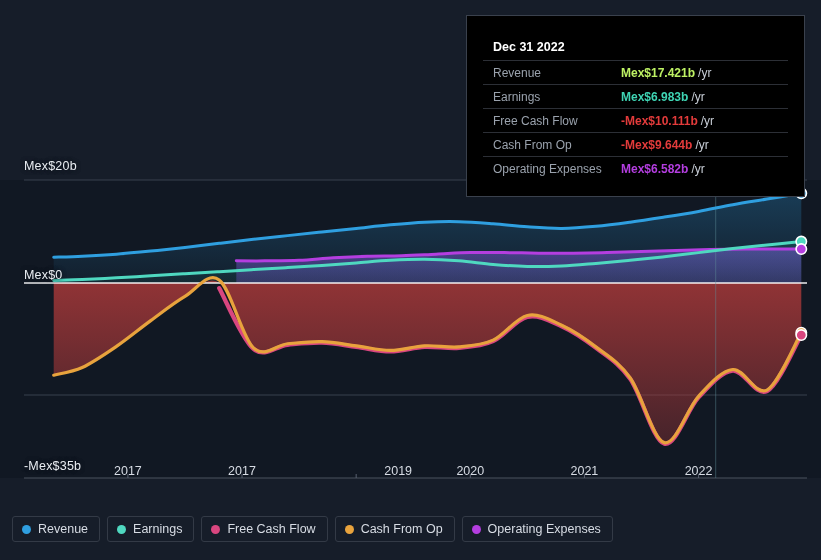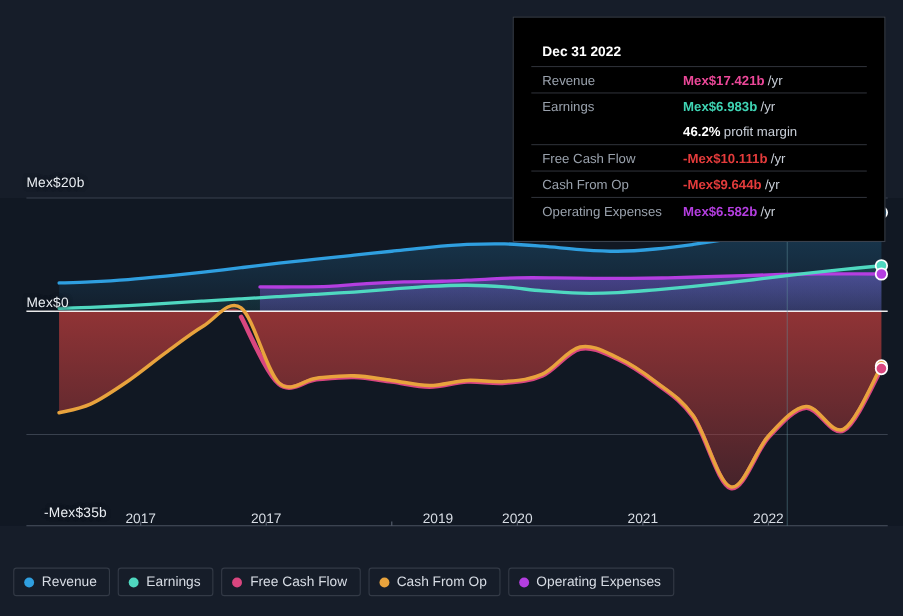--- a/index.html
+++ b/index.html
@@ -19,21 +19,21 @@
   .axis-label{
     position:absolute;
     color:#e9edf2;
     font-size:12.5px;
     letter-spacing:.2px;
     white-space:nowrap;
     text-shadow:0 0 4px #10161f,0 0 4px #10161f;
   }
   #lbl-top{left:24px;top:159px;}
   #lbl-zero{left:24px;top:268px;}
-  #lbl-bottom{left:40px;top:459px;}
+  #lbl-bottom{left:24px;top:459px;}
 
   .xtick{
     position:absolute;
     top:464px;
     color:#d7dce4;
     font-size:12.5px;
     transform:translateX(-50%);
     white-space:nowrap;
   }
 
@@ -142,33 +142,28 @@
       <div class="xtick" style="left: 470.301px;">2020</div>
       <div class="xtick" style="left: 584.436px;">2021</div>
       <div class="xtick" style="left: 698.571px;">2022</div>
     </div>
 
   <div class="tooltip">
     <div class="tt-title">Dec 31 2022</div>
     <div id="tt-rows">
         <div class="tt-row">
           <span class="tt-key">Revenue</span>
-          <span class="tt-val" style="color: #ec4899;">Mex$17.421b</span>
+          <span class="tt-val" style="color: #bef264;">Mex$17.421b</span>
           <span class="tt-unit">/yr</span>
         </div>
         <div class="tt-row">
           <span class="tt-key">Earnings</span>
           <span class="tt-val" style="color: rgb(63, 212, 180);">Mex$6.983b</span>
           <span class="tt-unit">/yr</span>
         </div>
-        <div class="tt-row noline">
-          <span class="tt-key"></span>
-          <span class="tt-val" style="color: rgb(255, 255, 255);">46.2%</span>
-          <span class="tt-unit">profit margin</span>
-        </div>
         <div class="tt-row">
           <span class="tt-key">Free Cash Flow</span>
           <span class="tt-val" style="color: rgb(227, 59, 59);">-Mex$10.111b</span>
           <span class="tt-unit">/yr</span>
         </div>
         <div class="tt-row">
           <span class="tt-key">Cash From Op</span>
           <span class="tt-val" style="color: rgb(227, 59, 59);">-Mex$9.644b</span>
           <span class="tt-unit">/yr</span>
         </div>

